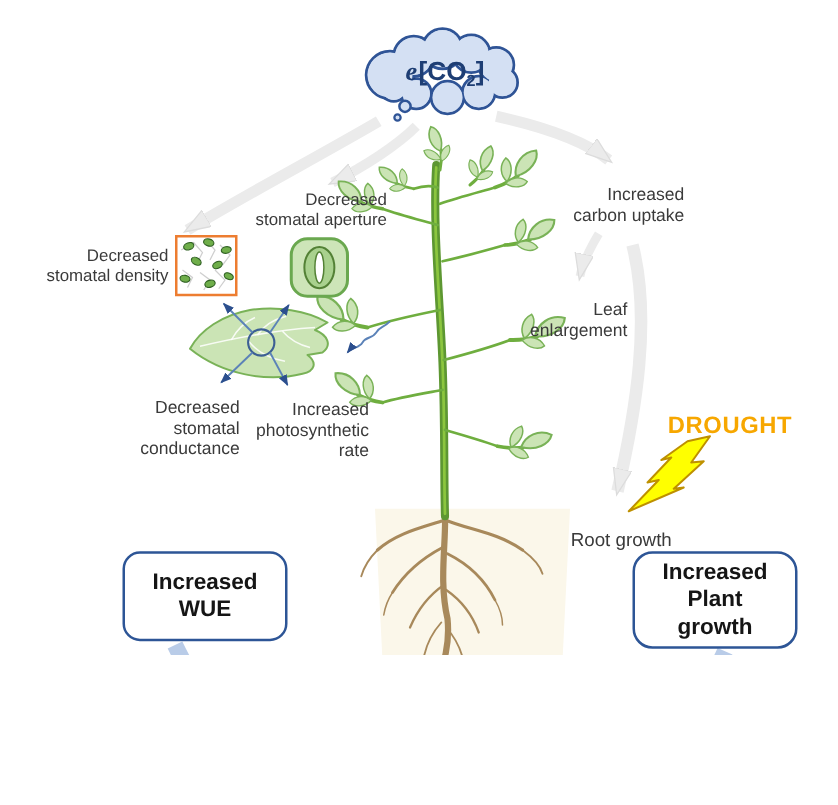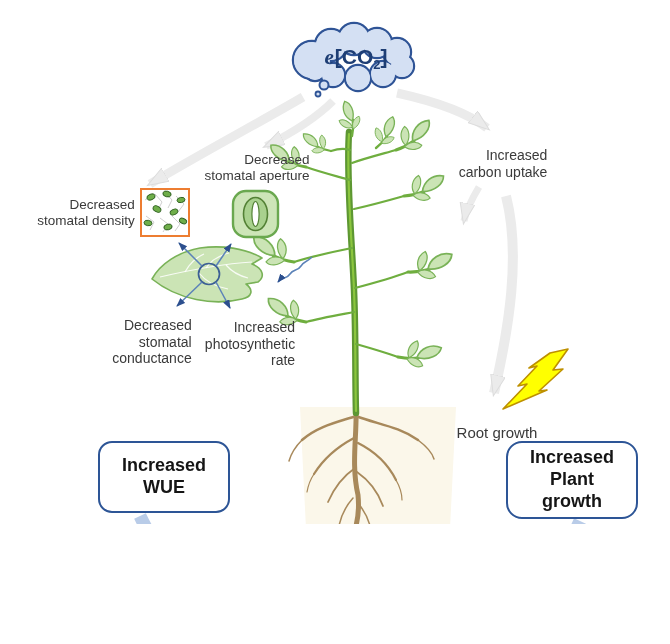--- a/index.html
+++ b/index.html
@@ -192,21 +192,24 @@
 stomatal density</div>
   <div class="lbl" style="left:152px;top:317px;">Decreased
 stomatal
 conductance</div>
   <div class="lbl" style="left:250px;top:319px;">Increased
 photosynthetic
 rate</div>
 
   <div class="lbl" style="left:503px;top:147px;">Increased
 carbon uptake</div>
+  <div class="lbl" style="left:463px;top:239px;">Leaf
+enlargement</div>
   <div class="lbl single" style="left:497px;top:424px;">Root growth</div>
+  <div class="drought" style="left:584px;top:330px;">DROUGHT</div>
 
   <div class="obox wue">Increased
 WUE</div>
   <div class="obox pg">Increased
 Plant
 growth</div>
 
 </div>
 
 </body></html>

